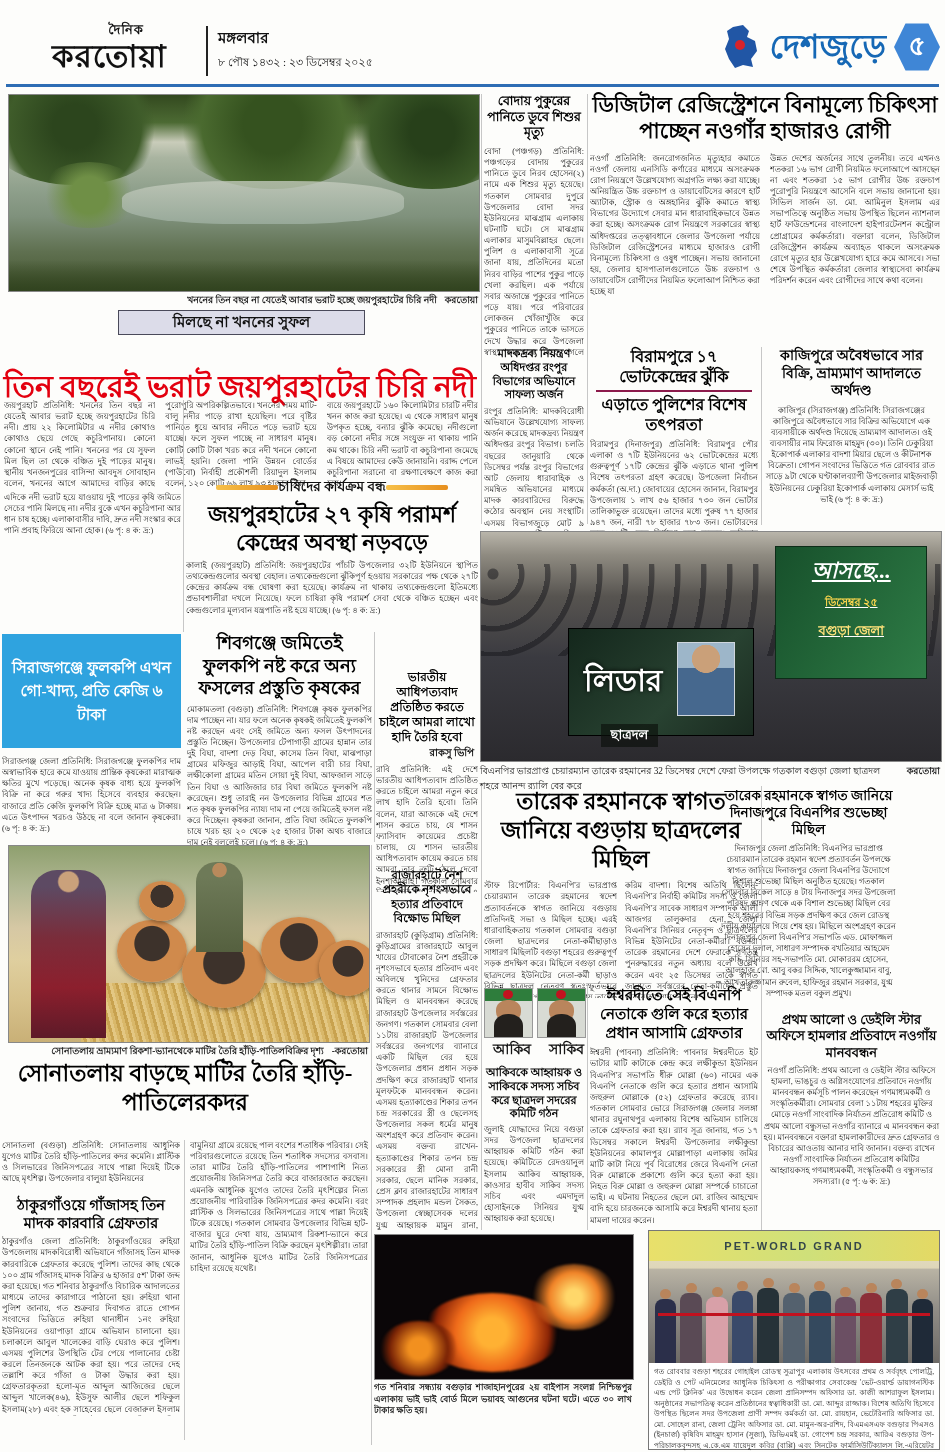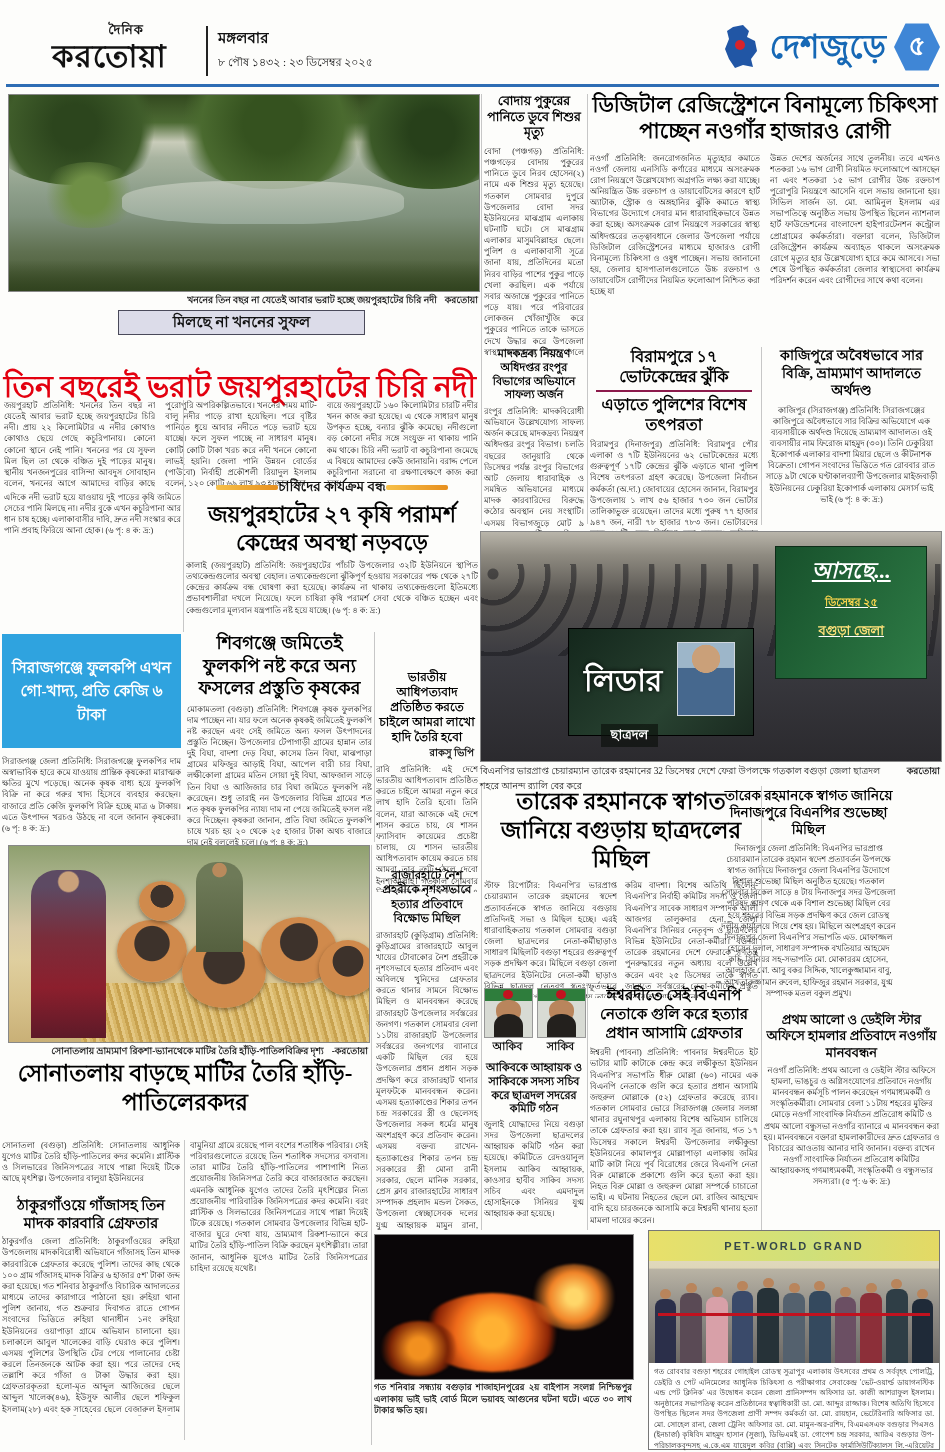--- a/index.html
+++ b/index.html
@@ -64,21 +64,21 @@
   .man{position:absolute;left:52%;top:8%;width:13%;height:46%;
        background:radial-gradient(circle at 50% 9%,#b98a5c 0 8%,transparent 9%),
                   linear-gradient(180deg,#6e7a58 16%,#55603f 100%);border-radius:20px 20px 0 0;}
   .fire{background:#0a0608;}
   .glow{position:absolute;border-radius:50%;filter:blur(1px);}
   .mini-portrait{width:47px;height:48px;background:#d8dbd4;border:1px solid #999;position:relative;overflow:hidden;}
   .mp-band{position:absolute;left:0;top:0;width:100%;height:24%;background:#2e7d3c;}
   .mp-dot{position:absolute;left:38%;top:3%;width:10px;height:9px;border-radius:50%;background:#c1121f;}
   .mp-face{position:absolute;left:24%;top:22%;width:52%;height:46%;border-radius:45%;background:#b9855c;}
   .mp-beard{position:absolute;left:20%;top:52%;width:60%;height:48%;border-radius:50% 50% 0 0;background:#23201d;}
-  .plabel{font-size:11px;font-weight:bold;text-align:center;width:47px;}
+  .plabel{font-size:14px;font-weight:bold;text-align:right;width:47px;}
   .petbox{position:absolute;border:1px solid #777;background:#fff;box-sizing:border-box;}
   .petphoto{position:relative;width:100%;height:132px;background:linear-gradient(180deg,#e9e3c8 0%,#ded6b9 28%,#b9b3a4 29%,#8f8c86 60%,#6d6a66 100%);overflow:hidden;}
   .pw-banner{position:absolute;left:0;top:0;width:100%;height:30px;background:linear-gradient(90deg,#e9e06a,#cfe07a 55%,#e4d964);
              display:flex;align-items:center;justify-content:center;font-family:"Liberation Sans",sans-serif;
              font-size:11px;font-weight:bold;letter-spacing:2px;color:#35474a;}
   .people{position:absolute;left:2%;bottom:0;width:96%;height:78px;display:flex;align-items:flex-end;gap:4px;}
   .person{flex:1;border-radius:8px 8px 0 0;position:relative;}
   .person::before{content:"";position:absolute;left:26%;top:-10px;width:11px;height:10px;border-radius:50%;background:#b9855c;}
   .person:nth-child(1){height:64px;background:#2b2f4a;}
   .person:nth-child(2){height:70px;background:#5a4a55;}

